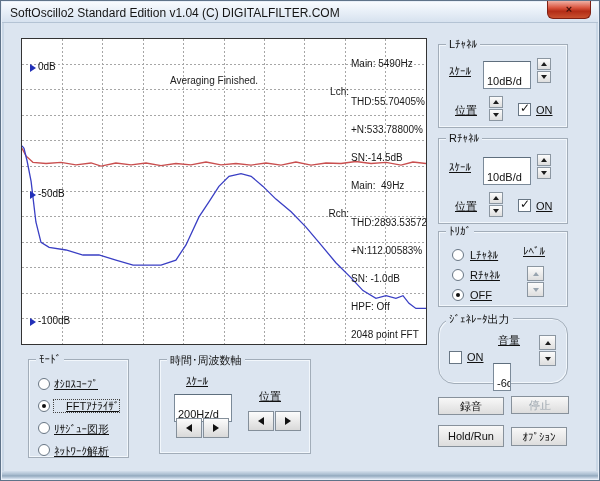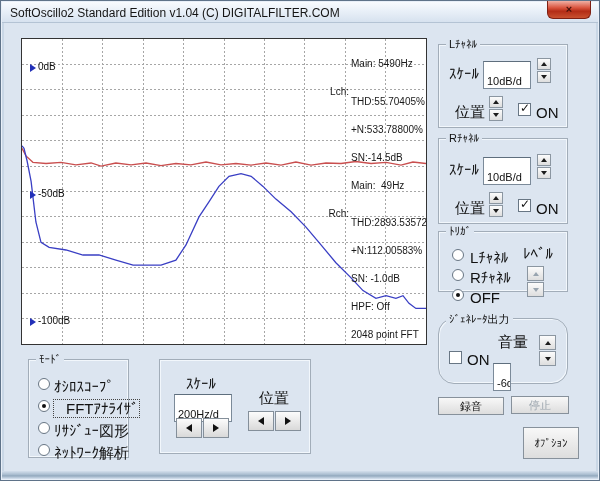--- a/index.html
+++ b/index.html
@@ -40,21 +40,21 @@
   .stat-val{padding-left:2px;}
   .ymark{position:absolute;left:8px;height:10px;display:flex;align-items:flex-end;margin-top:28px;}
   .ymark .tri{width:0;height:0;border-top:4px solid transparent;border-bottom:4px solid transparent;border-left:6px solid #2230b8;margin-right:2px;}
   .ymark .ytext{font-size:10px;color:#111;}
   
   .group{
     position:absolute;border:1px solid #a2adb9;
     box-shadow:inset 1px 1px 0 #f2f7fc, inset -1px -1px 0 #f2f7fc;
   }
   .group-title{position:absolute;top:-7px;left:7px;background:#dce5f0;padding:0 3px;font-size:11px;white-space:nowrap;}
-  .lbl{position:absolute;font-size:15px;white-space:nowrap;}
+  .lbl{position:absolute;font-size:11px;white-space:nowrap;text-decoration:underline;}
   
   .field{
     position:absolute;background:#fff;border:1px solid #7b8a99;border-top-color:#5e6e7d;
     font-size:11px;padding:13px 3px;white-space:nowrap;overflow:hidden;
   }
   .spin{position:absolute;display:flex;flex-direction:column;}
   .sbtn{
     width:14px;height:12px;background:linear-gradient(180deg,#fcfcfc,#dedede);
     border:1px solid #8b96a1;display:flex;align-items:center;justify-content:center;
   }
@@ -117,20 +117,21 @@
             <line x1="0" y1="152.5" x2="404" y2="152.5"></line>
             <line x1="0" y1="177.9" x2="404" y2="177.9"></line>
             <line x1="0" y1="203.3" x2="404" y2="203.3"></line>
             <line x1="0" y1="228.8" x2="404" y2="228.8"></line>
             <line x1="0" y1="254.2" x2="404" y2="254.2"></line>
             <line x1="0" y1="279.6" x2="404" y2="279.6"></line>
           </g>
           <polyline fill="none" stroke="#c94f4f" stroke-width="1.3" points="0.0,109.3 4.0,116.9 10.9,123.3 24.0,124.5 39.0,123.3 53.9,125.8 69.1,124.0 79.0,127.1 93.9,124.0 109.1,125.8 124.0,124.0 139.0,126.6 153.9,124.5 168.9,125.8 184.0,123.0 199.0,125.8 213.9,124.5 229.1,126.1 244.0,124.0 259.0,126.1 273.9,123.0 289.1,126.1 304.0,124.0 319.0,124.5 333.9,122.5 349.1,124.5 364.0,123.3 379.0,126.1 390.9,123.0 404.0,124.5"></polyline>
           <polyline fill="none" stroke="#3a3fc4" stroke-width="1.3" points="0.0,106.8 2.0,109.3 5.1,122.0 9.1,142.3 13.9,183.0 19.0,203.3 27.1,208.4 44.0,211.0 61.0,216.0 77.0,216.0 93.9,221.1 111.1,226.2 127.1,226.2 139.0,226.2 153.9,221.1 164.0,205.9 177.0,177.9 187.1,162.7 196.9,147.4 207.0,137.3 219.0,134.7 229.1,137.3 241.0,147.4 253.9,160.1 269.1,172.8 284.0,188.1 299.0,205.9 313.9,223.7 329.1,238.9 341.0,251.6 353.9,259.3 364.0,256.7 373.9,259.3 381.0,256.7 387.0,264.3 393.9,269.4 404.0,269.4"></polyline>
         </svg>
+      <div class="status-msg">Averaging Finished.</div>
       <div class="stats" id="stats-block">
           <div class="stat-row"><span class="stat-label">Lch:</span><span class="stat-val">Main: 5490Hz</span></div>
           <div class="stat-row"><span class="stat-label"></span><span class="stat-val">THD:55.70405%</span></div>
           <div class="stat-row"><span class="stat-label"></span><span class="stat-val">+N:533.78800%</span></div>
           <div class="stat-row"><span class="stat-label"></span><span class="stat-val">SN:-14.5dB</span></div>
           <div class="stat-row"><span class="stat-label">Rch:</span><span class="stat-val">Main:  49Hz</span></div>
           <div class="stat-row"><span class="stat-label"></span><span class="stat-val">THD:2893.53572%</span></div>
           <div class="stat-row"><span class="stat-label"></span><span class="stat-val">+N:112.00583%</span></div>
           <div class="stat-row"><span class="stat-label"></span><span class="stat-val">SN: -1.0dB</span></div>
           <div class="stat-row"><span class="stat-label"></span><span class="stat-val">HPF: Off</span></div>
@@ -196,21 +197,21 @@
           <span class="tri-up"></span>
         </div>
       <div class="sbtn">
           <span class="tri-down"></span>
         </div>
     </div>
     <span class="cb checked" style="left:79px;top:60px;"></span>
     <span class="lbl" style="left:97px;top:61px;">ON</span>
   </div>
 
-  <div class="group" style="left:437px;top:230px;width:130px;height:61px;">
+  <div class="group" style="left:437px;top:230px;width:130px;height:76px;">
     <span class="group-title">ﾄﾘｶﾞ</span>
     <span class="rb" style="left:13px;top:17px;"></span>
     <span class="lbl" style="left:31px;top:17px;">Lﾁｬﾈﾙ</span>
     <span class="rb" style="left:13px;top:37px;"></span>
     <span class="lbl" style="left:31px;top:37px;">Rﾁｬﾈﾙ</span>
     <span class="rb checked" style="left:13px;top:57px;"></span>
     <span class="lbl" style="left:31px;top:57px;">OFF</span>
     <span class="lbl" style="left:84px;top:13px;">ﾚﾍﾞﾙ</span>
     <div class="spin disabled" style="left:88px;top:34px;">
       <div class="sbtn big">
@@ -233,35 +234,37 @@
           <span class="tri-up"></span>
         </div>
       <div class="sbtn big">
           <span class="tri-down"></span>
         </div>
     </div>
   </div>
 
   <div class="pbtn" style="left:437px;top:396px;width:66px;height:18px;">録音</div>
   <div class="pbtn disabled" style="left:510px;top:395px;width:58px;height:18px;">停止</div>
-  <div class="pbtn" style="left:510px;top:426px;width:56px;height:32px;margin-left:12px;">ｵﾌﾟｼｮﾝ</div>
+  <div class="pbtn" style="left:437px;top:424px;width:66px;height:22px;">Hold/Run</div>
+  <div class="pbtn" style="left:510px;top:426px;width:56px;height:19px;">ｵﾌﾟｼｮﾝ</div>
 
   <div class="group" style="left:27px;top:358px;width:101px;height:99px;">
     <span class="group-title">ﾓｰﾄﾞ</span>
     <span class="rb" style="left:9px;top:18px;"></span>
     <span class="lbl" style="left:25px;top:18px;">ｵｼﾛｽｺｰﾌﾟ</span>
     <span class="rb checked" style="left:9px;top:40px;"></span>
     <span class="lbl focus" style="left:25px;top:40px;padding-left:12px;">FFTｱﾅﾗｲｻﾞ</span>
     <span class="rb" style="left:9px;top:62px;"></span>
     <span class="lbl" style="left:25px;top:62px;">ﾘｻｼﾞｭｰ図形</span>
     <span class="rb" style="left:9px;top:84px;"></span>
     <span class="lbl" style="left:25px;top:84px;">ﾈｯﾄﾜｰｸ解析</span>
   </div>
 
   <div class="group" style="left:158px;top:358px;width:152px;height:95px;">
+    <span class="group-title">時間･周波数軸</span>
     <span class="lbl" style="left:26px;top:15px;">ｽｹｰﾙ</span>
     <div class="field" style="left:14px;top:34px;width:58px;height:22px;">200Hz/d</div>
     <div class="apair" style="left:16px;top:58px;">
       <div class="abtn">
           <span class="tri-left"></span>
         </div>
       <div class="abtn">
           <span class="tri-right"></span>
         </div>
     </div>

